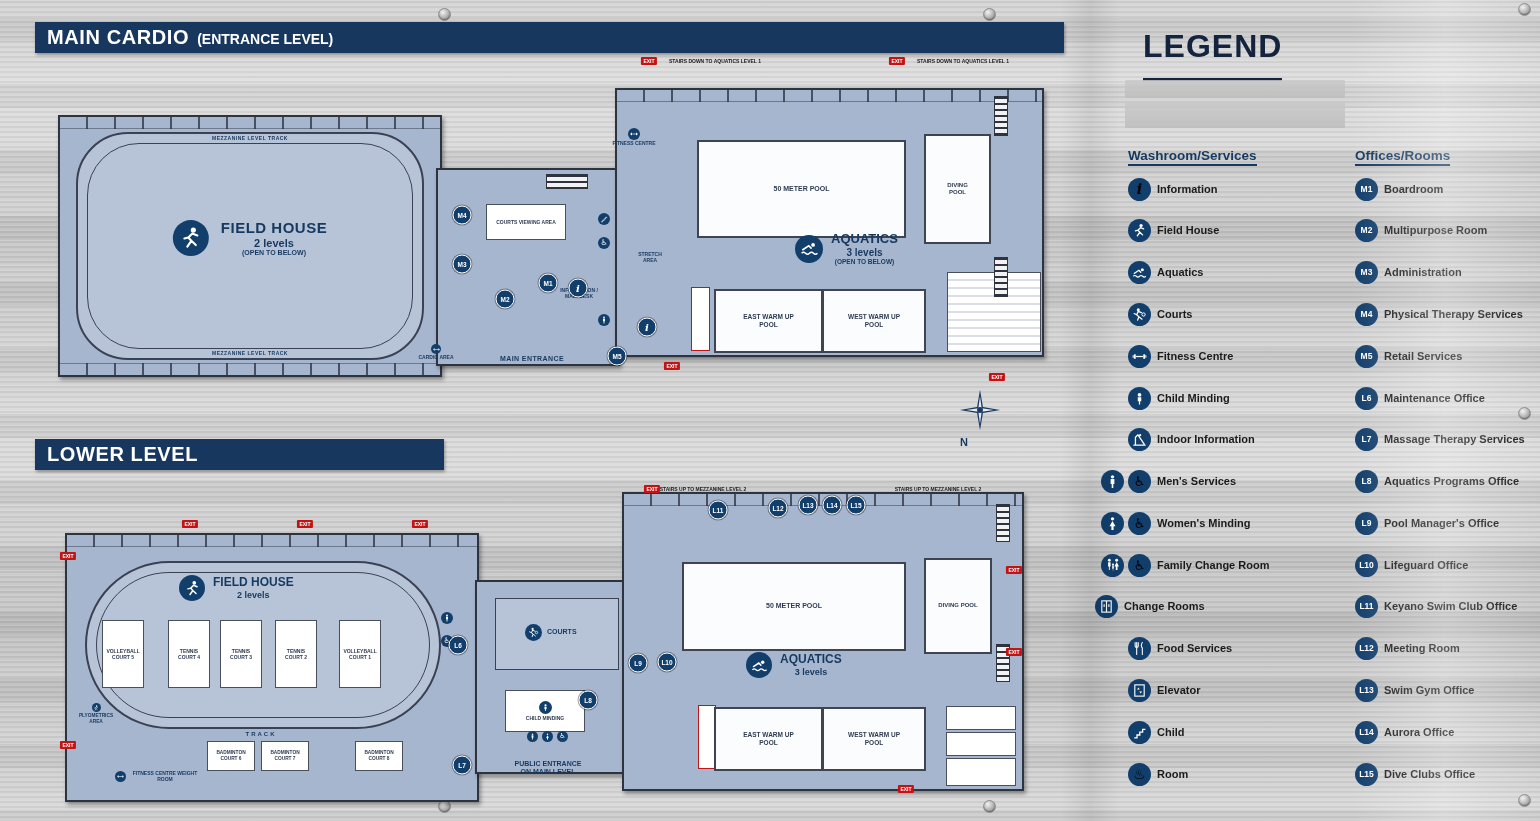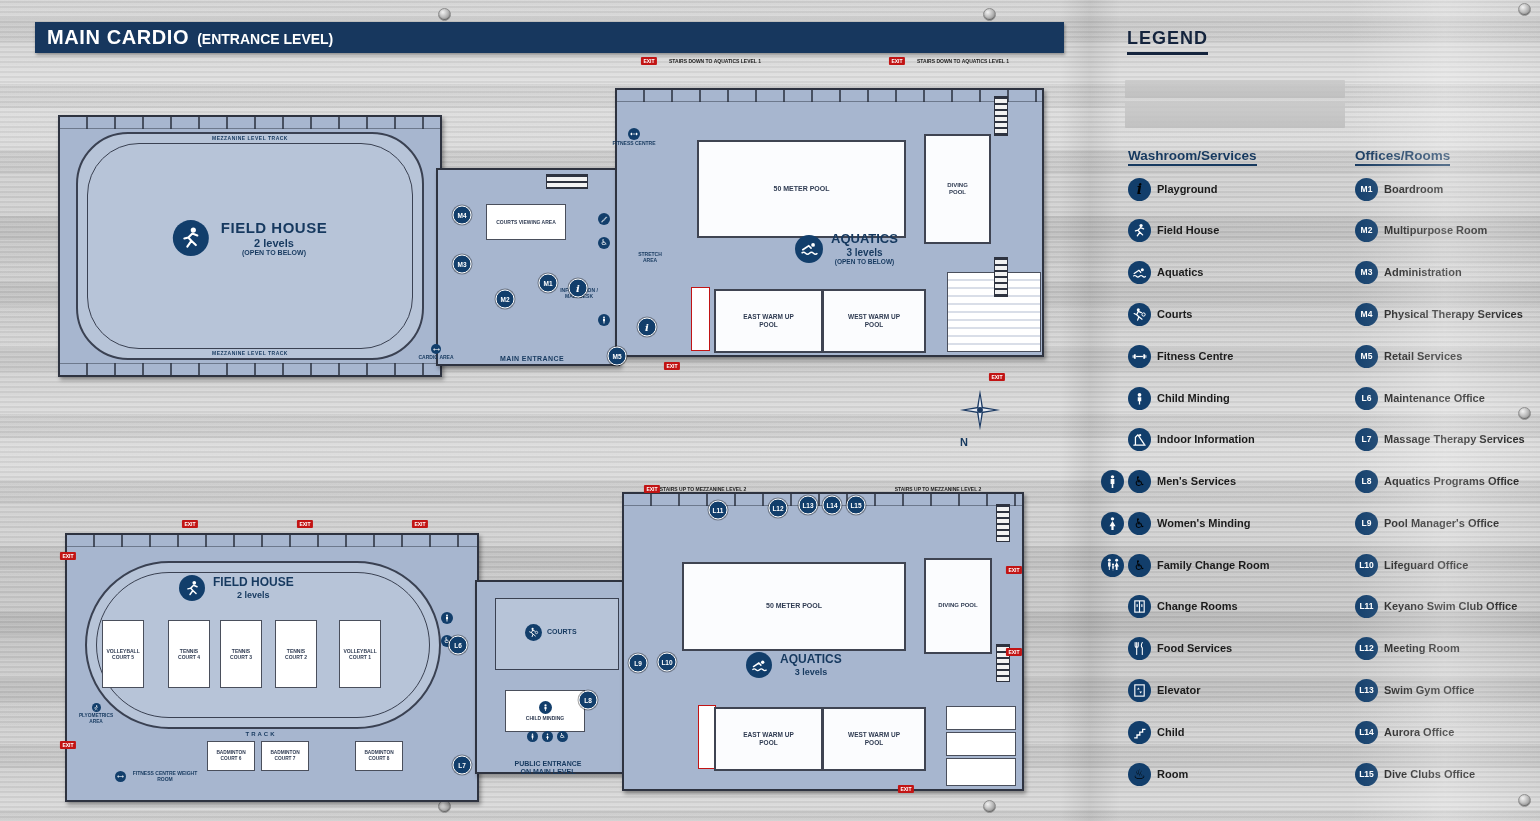--- a/index.html
+++ b/index.html
@@ -39,22 +39,22 @@
   .fcirc{border-radius:50%;background:#123e6b;display:flex;align-items:center;justify-content:center;color:#fff;flex:0 0 auto;}
   .redtag{position:absolute;background:#c21414;color:#fff;font-size:5px;font-weight:bold;line-height:1;
     padding:1.5px 2.5px;border-radius:1px;transform:translate(-50%,-50%);z-index:7;white-space:nowrap;}
   .tinynote{position:absolute;font-size:5px;font-weight:bold;color:#222;transform:translateX(-50%);white-space:nowrap;z-index:7;}
   .stairstrip{position:absolute;background:repeating-linear-gradient(180deg,#2e3340 0 2px,#f2f2f2 2px 6px);border:1px solid #2e3340;}
   .striperoom{position:absolute;background:repeating-linear-gradient(180deg,#ffffff 0 6px,#d9dee8 6px 8px);border:1px solid #4a4f5c;}
   .narrowbox{position:absolute;background:#fff;border:1px solid #c21414;}
   .glyph{font-family:"DejaVu Sans",sans-serif;line-height:1;}
   .info-glyph{font-family:"DejaVu Serif",serif;font-style:italic;font-weight:bold;}
   
-  .legend-title{position:absolute;font-size:18px;font-weight:bold;color:#14243d;letter-spacing:1px;
-    border-bottom:3px solid #14243d;padding-bottom:3px;}
+  .legend-title{position:absolute;font-size:32px;font-weight:bold;color:#14243d;letter-spacing:1px;
+    border-bottom:3px solid #14243d;padding-bottom:13px;margin-left:16px;}
   .redacted{position:absolute;background:linear-gradient(180deg,#c9c9c9,#bdbdbd);opacity:.85;border-radius:1px;}
   .col-header{position:absolute;font-size:13.5px;font-weight:bold;color:#16395f;}
   .col-header span{border-bottom:2px solid #16395f;padding-bottom:1px;}
   .lrow{position:absolute;display:flex;align-items:center;gap:4px;height:24px;}
   .lrow .ic{width:23px;height:23px;border-radius:50%;background:#123e6b;display:flex;align-items:center;justify-content:center;flex:0 0 auto;}
   .lrow .lab{font-size:11px;font-weight:bold;color:#1b1b1b;margin-left:2px;white-space:nowrap;}
   .badge{width:23px;height:23px;border-radius:50%;background:#123e6b;color:#fff;font-size:8.5px;font-weight:bold;
     display:flex;align-items:center;justify-content:center;flex:0 0 auto;}
   .compass{position:absolute;z-index:6;}
   .compass .n{position:absolute;left:2px;bottom:-2px;font-size:11px;font-weight:bold;color:#16395f;}
@@ -255,20 +255,23 @@
 
   <div class="compass" style="left:958px;top:388px;width:48px;height:58px">
     <svg width="44" height="44" viewBox="0 0 24 24">
       <path d="M12 1 L13.6 10.4 L23 12 L13.6 13.6 L12 23 L10.4 13.6 L1 12 L10.4 10.4 Z" fill="#1b3a63"></path>
       <path d="M12 4.5 L12.9 11.1 L19.5 12 L12.9 12.9 L12 19.5 L11.1 12.9 L4.5 12 L11.1 11.1 Z" fill="#e8ecf4"></path>
       <circle cx="12" cy="12" r="1.6" fill="#1b3a63"></circle>
     </svg>
     <span class="n">N</span>
   </div>
 
+  <div class="banner" style="left:35px;top:439px;width:385px;height:31px">
+    <span class="t1">LOWER LEVEL</span>
+  </div>
 
   <div class="plan" style="left:65px;top:533px;width:410px;height:265px">
     <div class="edge-hatch-top"></div>
     <div class="trackring" style="left:18px;top:26px;width:352px;height:164px;border-radius:84px">
       <div class="inner"></div>
     </div>
     <div style="position:absolute;left:112px;top:40px;display:flex;align-items:center;gap:8px;z-index:2">
       <span class="fcirc" style="width:26px;height:26px">
         <svg width="17" height="17">
             <use href="#i-runner"></use>
@@ -428,21 +431,21 @@
 
   <div class="col-header" style="left:1128px;top:148px">
     <span>Washroom/Services</span></div>
   <div class="col-header" style="left:1355px;top:148px">
     <span>Offices/Rooms</span></div>
 
   <div class="lrow" style="left:1128px;top:177px">
     <span class="ic">
         <span class="glyph info-glyph" style="font-size:14px">i</span>
       </span>
-    <span class="lab">Playground</span>
+    <span class="lab">Information</span>
     </div>
   <div class="lrow" style="left:1128px;top:218px">
     <span class="ic">
         <svg width="15" height="15">
           <use href="#i-runner"></use>
         </svg>
       </span>
     <span class="lab">Field House</span>
     </div>
   <div class="lrow" style="left:1128px;top:260px">
@@ -511,21 +514,21 @@
     <span class="ic">
         <svg width="16" height="16">
           <use href="#i-family"></use>
         </svg>
       </span>
     <span class="ic">
         <span class="glyph" style="font-size:13px">♿</span>
       </span>
     <span class="lab">Family Change Room</span>
     </div>
-  <div class="lrow" style="left:1128px;top:594px">
+  <div class="lrow" style="left:1095px;top:594px">
     <span class="ic">
         <svg width="15" height="15">
           <use href="#i-lockers"></use>
         </svg>
       </span>
     <span class="lab">Change Rooms</span>
     </div>
   <div class="lrow" style="left:1128px;top:636px">
     <span class="ic">
         <svg width="15" height="15">

